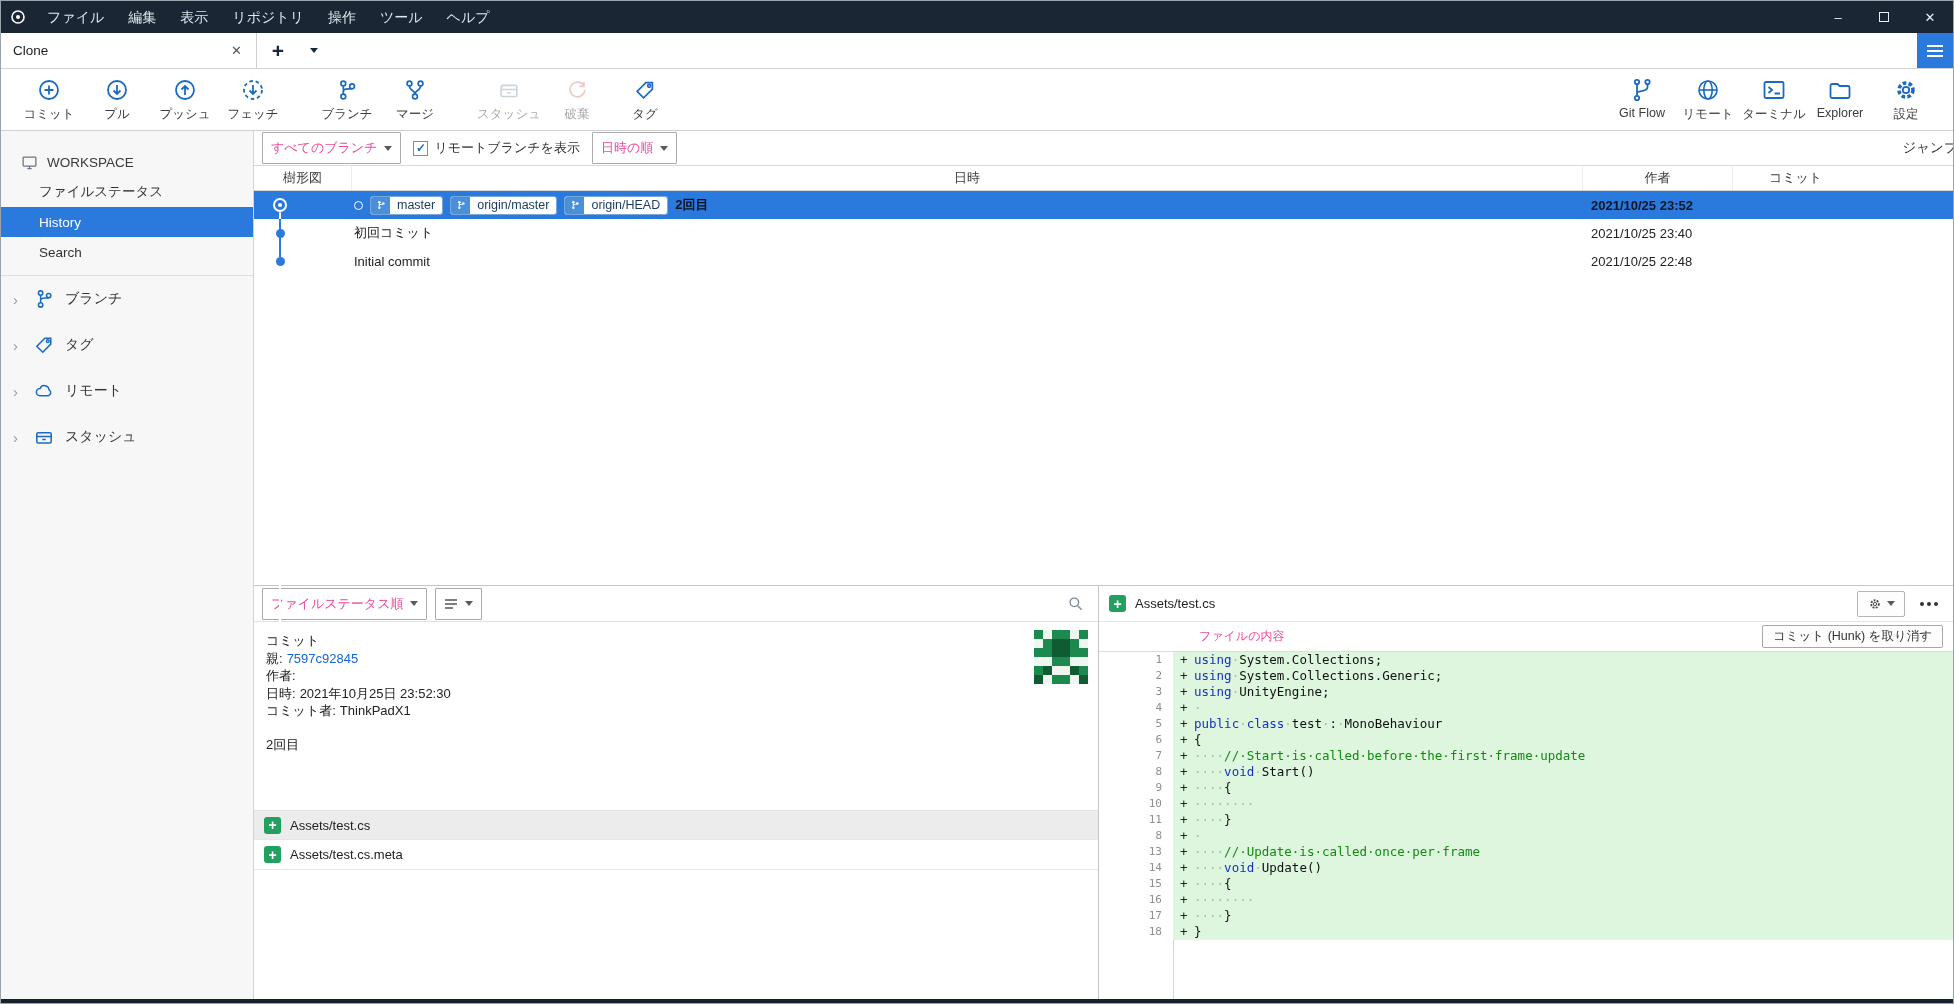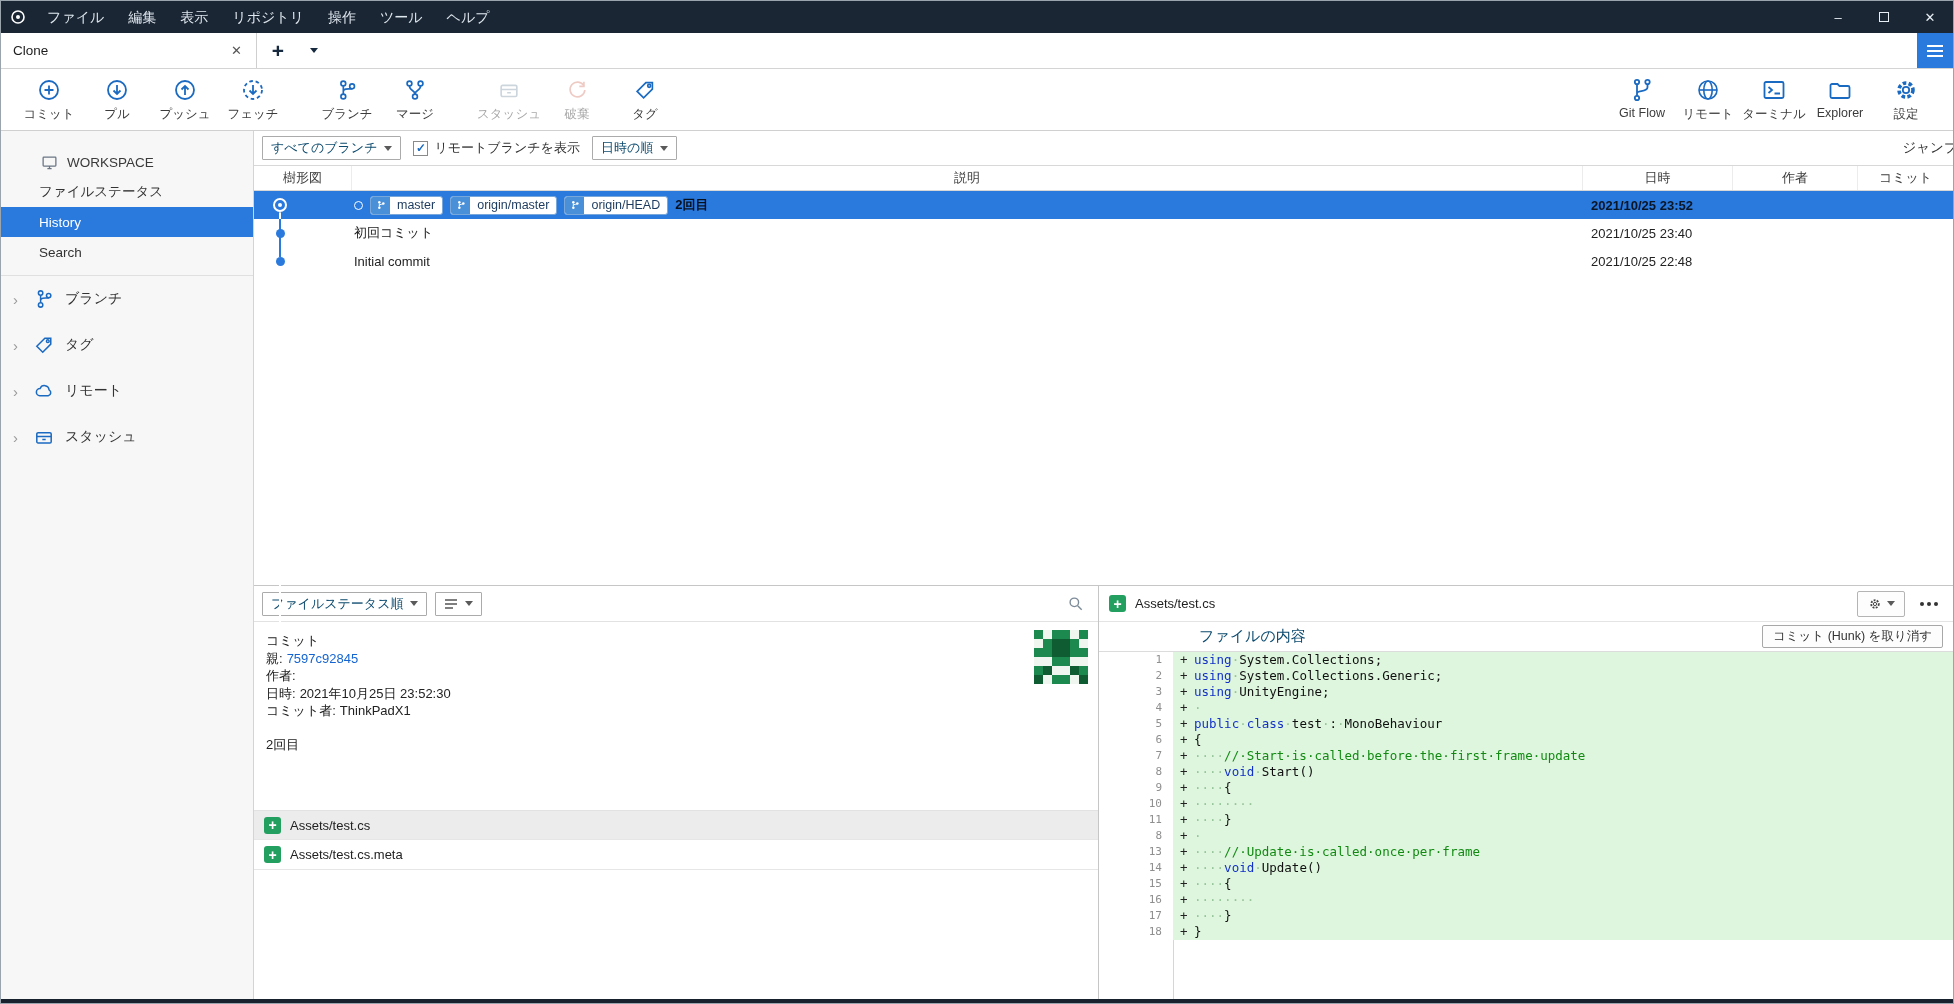--- a/index.html
+++ b/index.html
@@ -34,32 +34,32 @@
   .tbtn.disabled { opacity:.45; }
   .tbtn.disabled .icon { color:#8fa3b3; }
   .tbtn .icon.salmon { color:#d98c7e; }
   .toolbar-right { margin-left:auto; display:flex;justify-content:flex-end; }
   .toolbar-right .tbtn { width:66px; }
   svg { display:block; }
   
   .body { display:flex; height:868px; }
   
   .sidebar { width:253px; background:#f7f7f8; border-right:1px solid #d4d4d4; padding-top:16px; flex:none; }
-  .ws-header { display:flex; align-items:center; gap:9px; padding-left:20px; height:30px; font-size:13.5px; color:#3a3a3a;margin-left:20px; }
+  .ws-header { display:flex; align-items:center; gap:9px; padding-left:20px; height:30px; font-size:13.5px; color:#3a3a3a; }
   .ws-header .icon { color:#6b7682; }
   .ws-item { height:30px; display:flex; align-items:center; padding-left:38px; font-size:13.5px; color:#333; cursor:default; }
   .ws-item.selected { background:#2a7ade; color:#fff; }
   .sidebar-divider { border-bottom:1px solid #e0e0e0; margin-top:8px; }
   .side-section { height:46px; display:flex; align-items:center; gap:10px; padding-left:12px; font-size:14px; color:#333; cursor:default; }
   .side-chevron { color:#9a9a9a; font-size:15px; width:10px; }
   .side-section .icon { color:#1b6ac1; width:22px; height:22px; display:flex; align-items:center; justify-content:center; }
   
   .main { flex:1; display:flex; flex-direction:column; min-width:0; }
   .filterbar { height:34px; display:flex; align-items:center; gap:12px; padding:0 8px; overflow:hidden; position:relative; }
-  .dropdown { height:24px; border:1px solid #ababab; background:#fff; display:flex; align-items:center; gap:7px; padding:0 8px; font-size:13px; color:#0c4a6e; border-radius:1px; }
+  .dropdown { height:32px; border:1px solid #ababab; background:#fff; display:flex; align-items:center; gap:7px; padding:0 8px; font-size:13px; color:#ec4899; border-radius:1px; }
   .checkbox-wrap { display:flex; align-items:center; gap:6px; font-size:13px; color:#333; }
   .checkbox { width:15px; height:15px; border:1px solid #8a8a8a; background:#fff; display:flex; align-items:center; justify-content:center; font-size:12px; color:#1b6ac1; font-weight:bold; line-height:1; }
   .jump-label { margin-left:auto; margin-right:-30px; font-size:13.5px; color:#333; white-space:nowrap; }
   .hgrid { display:grid; grid-template-columns:98px 1fr 150px 125px 95px; }
   .colheader { height:26px; border-top:1px solid #d8d8d8; border-bottom:1px solid #d8d8d8; align-items:center; font-size:13px; color:#3c3c3c; }
   .colheader > div { text-align:center; border-right:1px solid #ececec; height:100%; display:flex; align-items:center; justify-content:center; }
   .colheader > div:last-child { border-right:none; }
   .rows-area { flex:1; background:#fff; min-height:0; }
   .hrow { height:28px; align-items:center; font-size:13px; color:#222; cursor:default; }
   .hrow.selected { background:#2a7ade; color:#0a1526; }
@@ -97,21 +97,21 @@
   .file-row:first-of-type { border-top:1px solid #e2e2e2; }
   .addbox { width:17px; height:17px; border-radius:3px; background:#23a05f; color:#fff; display:flex; align-items:center; justify-content:center; font-size:14px; font-weight:bold; line-height:1; flex:none; }
   
   .diff-panel { flex:1; display:flex; flex-direction:column; min-width:0; background:#fff; }
   .dp-header { height:36px; display:flex; align-items:center; gap:9px; padding:0 10px; border-bottom:1px solid #e4e4e4; }
   .dp-file { font-size:13px; color:#222; }
   .dp-actions { margin-left:auto; display:flex; align-items:center; gap:10px; }
   .gear-btn { height:26px; min-width:48px; border:1px solid #b4b4b4; border-radius:2px; background:#fdfdfd; display:flex; align-items:center; justify-content:center; gap:5px; padding:0 7px; color:#444; }
   .more-btn { color:#333; display:flex; align-items:center; padding:0 4px; }
   .dp-subheader { height:30px; border-bottom:1px solid #dcdcdc; display:flex; align-items:center; padding-left:100px; }
-  .hunk-label { font-size:15px; color:#0c4a6e; }
+  .hunk-label { font-size:12px; color:#ec4899; }
   .discard-btn { margin-left:auto; margin-right:10px; height:23px; border:1px solid #a8a8a8; border-radius:2px; background:#fdfdfd; font-size:12.5px; color:#333; display:flex; align-items:center; padding:0 10px; }
   .dp-body { flex:1; position:relative; font-family:"DejaVu Sans Mono", monospace; overflow:hidden; }
   .gutter-rail { position:absolute; left:74px; top:0; bottom:0; width:1px; background:#d6d6d6; }
   .dline { display:flex; height:16px; position:relative; }
   .dnum { width:74px; flex:none; text-align:right; padding-right:11px; font-size:11px; color:#8f8f8f; line-height:16px; }
   .dcode { flex:1; background:#def5de; font-size:12.5px; line-height:16px; white-space:pre; padding-left:7px; }
   .sign { display:inline-block; width:14px; color:#222; }
   .tk-k { color:#1332c8; }
   .tk-p { color:#101010; }
   .tk-c { color:#128a12; }
@@ -380,21 +380,20 @@
         </div>
         <div class="dropdown">
           <span>日時の順</span>
             <span class="caret"></span>
         </div>
         <div class="jump-label">ジャンプ先:</div>
       </div>
 
       <div class="colheader hgrid" id="colheader">
           <div>樹形図</div>
-          <div>説明</div>
           <div>日時</div>
           <div>作者</div>
           <div>コミット</div>
         </div>
 
       <div class="rows-area" id="rows-area">
           <div class="hrow hgrid selected">
             <div class="gcell">
               <span class="gline white bottom"></span>
               <span class="gnode-ring"></span>

